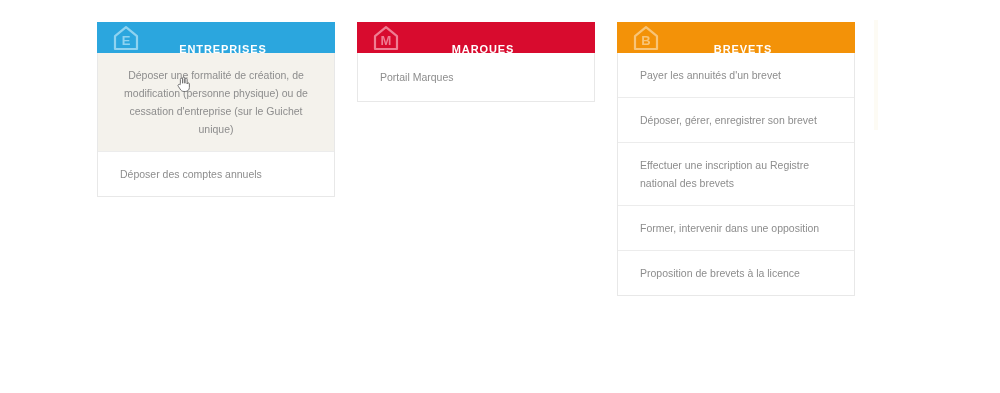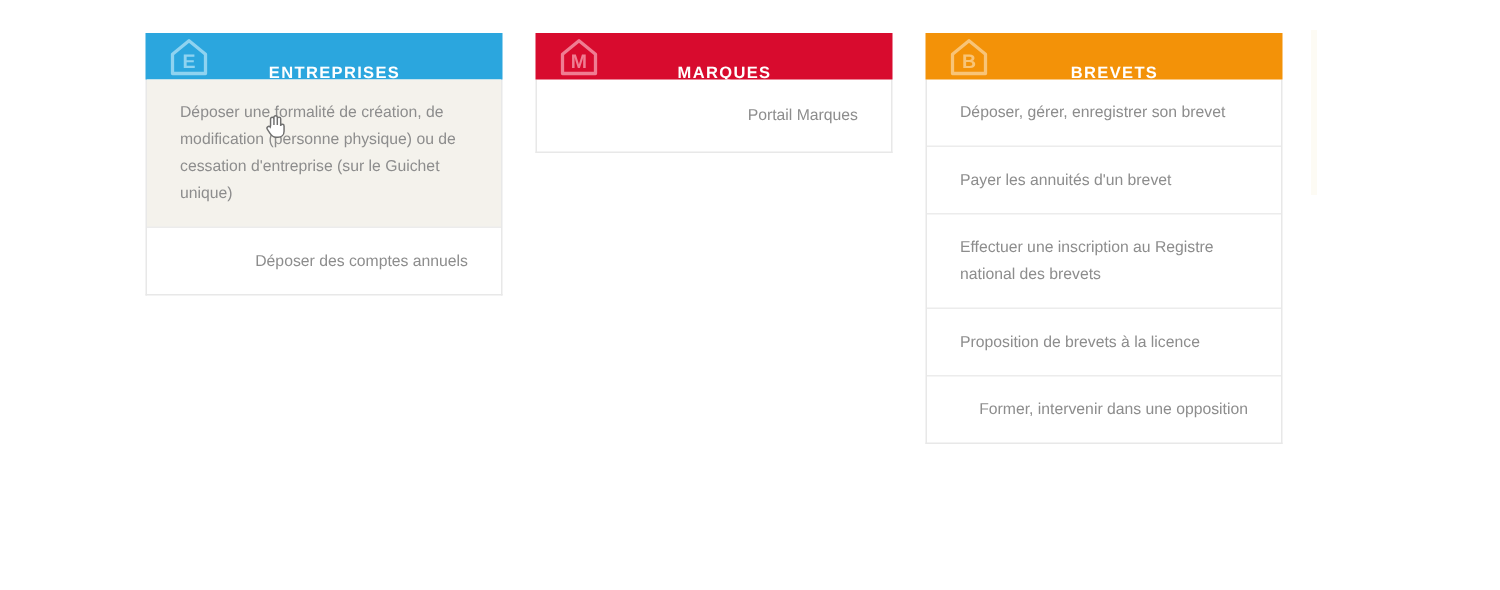--- a/index.html
+++ b/index.html
@@ -69,24 +69,24 @@
     position: relative;
     padding: 13px 22px 13px 22px;
     font-size: 10.5px;
     line-height: 1.72;
     color: #8d8d8d;
     border-bottom: 1px solid #ececec;
     box-sizing: border-box;
   }
   .card-item:last-child {
     border-bottom: none;
-    text-align: right;
   }
   .card-item.is-hover {
     background: #f4f2ec;
+    text-align: center;
   }
 
   
   .ico-stroke {
     fill: none;
     stroke-width: 2.2;
     stroke-linejoin: round;
     stroke-linecap: round;
   }
   .ico-letter {
@@ -156,30 +156,30 @@
   <div class="card" style="left:617px; top:22px; width:238px;">
     <div class="card-header" style="background:#f39208;">
       <svg class="header-icon" viewBox="0 0 30 30">
         <path class="ico-stroke" stroke="#f8c477" d="M4 13.2 L15 4.2 L26 13.2 L26 26 L4 26 Z"></path>
         <text class="ico-letter" fill="#f8c477" x="15" y="22">B</text>
       </svg>
       <span class="card-title">BREVETS</span>
     </div>
     <div class="card-body">
       <div class="card-item">
-        <span>Déposer, gérer, enregistrer son brevet</span>
+        <span>Payer les annuités d'un brevet</span>
       </div>
       <div class="card-item">
-        <span>Payer les annuités d'un brevet</span>
+        <span>Déposer, gérer, enregistrer son brevet</span>
       </div>
       <div class="card-item">
         <span>Effectuer une inscription au Registre national des brevets</span>
       </div>
       <div class="card-item">
-        <span>Proposition de brevets à la licence</span>
+        <span>Former, intervenir dans une opposition</span>
       </div>
       <div class="card-item">
-        <span>Former, intervenir dans une opposition</span>
+        <span>Proposition de brevets à la licence</span>
       </div>
     </div>
   </div>
 
 </div>
 
 </body></html>

